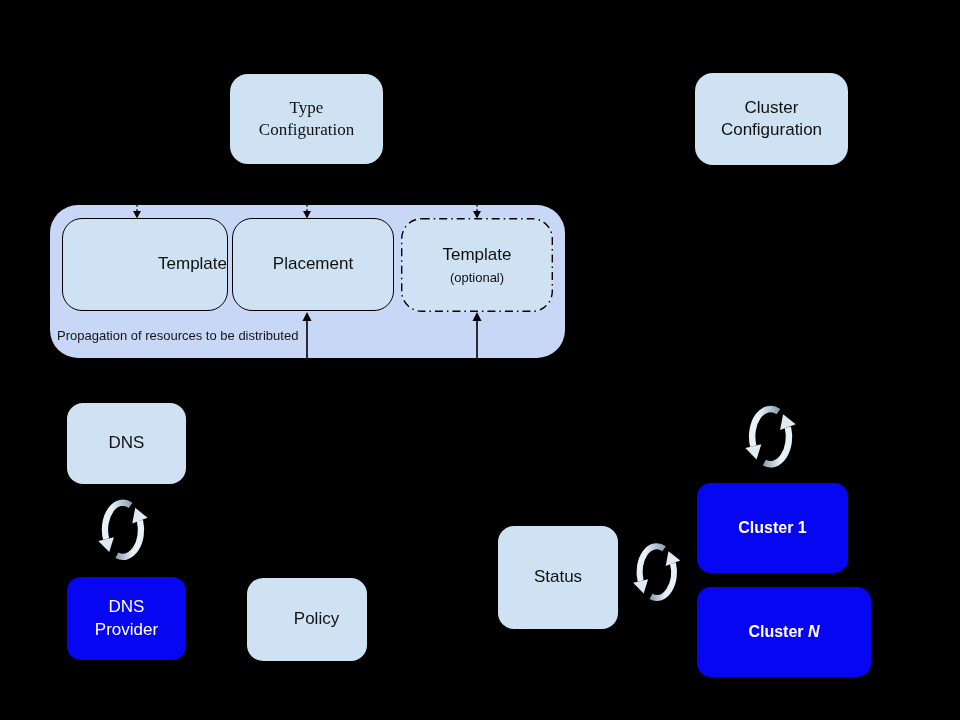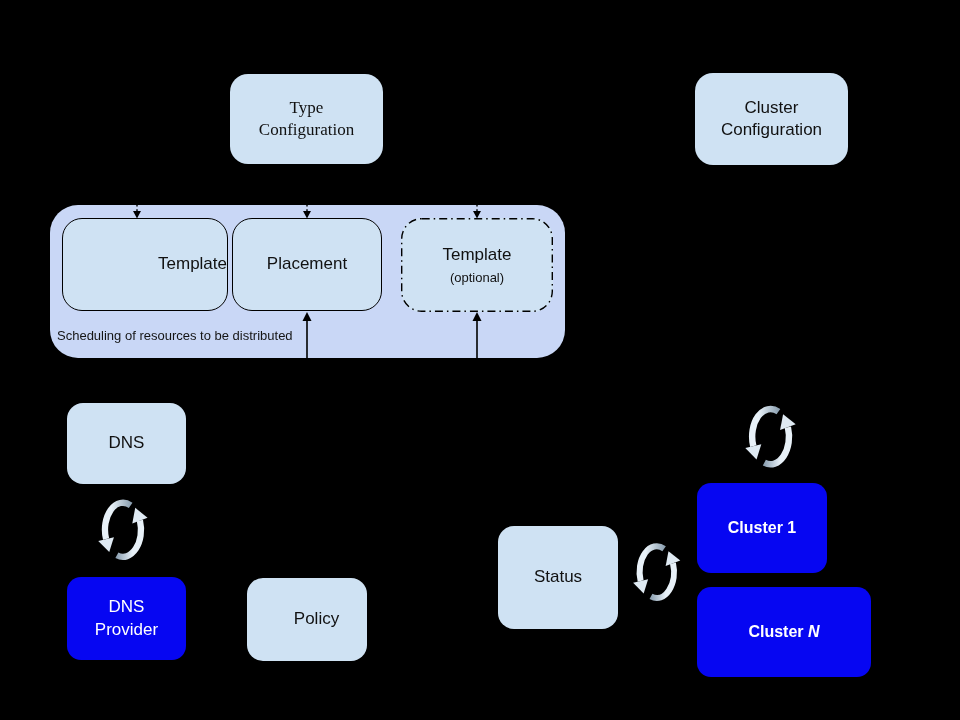--- a/index.html
+++ b/index.html
@@ -31,36 +31,36 @@
   .stopL{stop-color:var(--sync-light,#e8f1f8);}
   .stopD{stop-color:var(--sync-dark,#8da1b2);}
   .italic{font-style:italic;}
 </style>
 </head>
 <body>
 
 <div class="canvas">
 
   <div class="container-block" style="left:50px;top:205px;width:515px;height:153px;">
-    <div class="caption">Scheduling of resources to be distributed</div>
+    <div class="caption">Propagation of resources to be distributed</div>
   </div>
 
   <div class="box light" style="left:230px;top:74px;width:153px;height:90px;border-radius:18px;font-family:Liberation Serif, serif;">
     <span>Type
 Configuration</span>
   </div>
   <div class="box light" style="left:695px;top:73px;width:153px;height:92px;border-radius:18px;">
     <span>Cluster
 Configuration</span>
   </div>
 
   <div class="box light bordered" style="left:62px;top:218px;width:166px;height:93px;align-items:flex-end;">
     <span>Template</span>
   </div>
-  <div class="box light bordered" style="left:232px;top:218px;width:150px;height:93px;">
+  <div class="box light bordered" style="left:232px;top:218px;width:162px;height:93px;">
     <span>Placement</span>
   </div>
   <div class="box light" style="left:401px;top:218px;width:152px;height:94px;border-radius:20px;">
     <span>Template</span>
     <span class="sub">(optional)</span>
   </div>
 
   <div class="box light" style="left:67px;top:403px;width:119px;height:81px;">
     <span>DNS</span>
   </div>
@@ -68,21 +68,21 @@
     <span>Policy</span>
   </div>
   <div class="box light" style="left:498px;top:526px;width:120px;height:103px;">
     <span>Status</span>
   </div>
 
   <div class="box blue" style="left:67px;top:577px;width:119px;height:83px;">
     <span>DNS
 Provider</span>
   </div>
-  <div class="box blue bold" style="left:697px;top:483px;width:130px;height:90px;">
+  <div class="box blue bold" style="left:697px;top:483px;width:151px;height:90px;">
     <span>Cluster 1</span>
   </div>
   <div class="box blue bold" style="left:697px;top:587px;width:174px;height:90px;">
     <span><span>Cluster </span><span class="italic">N</span></span>
   </div>
 
   <svg class="overlay" width="960" height="720" viewBox="0 0 960 720">
     <defs>
       <linearGradient id="gradTop" x1="0" y1="0" x2="1" y2="0">
         <stop offset="0.25" class="stopL"></stop>

